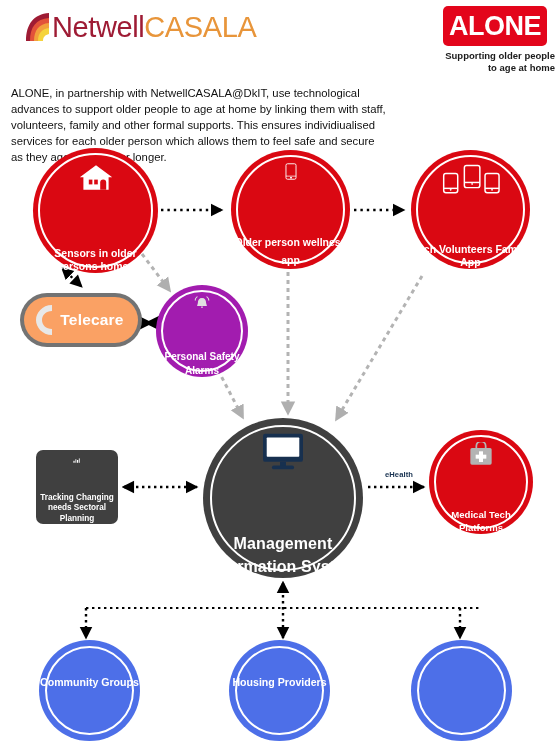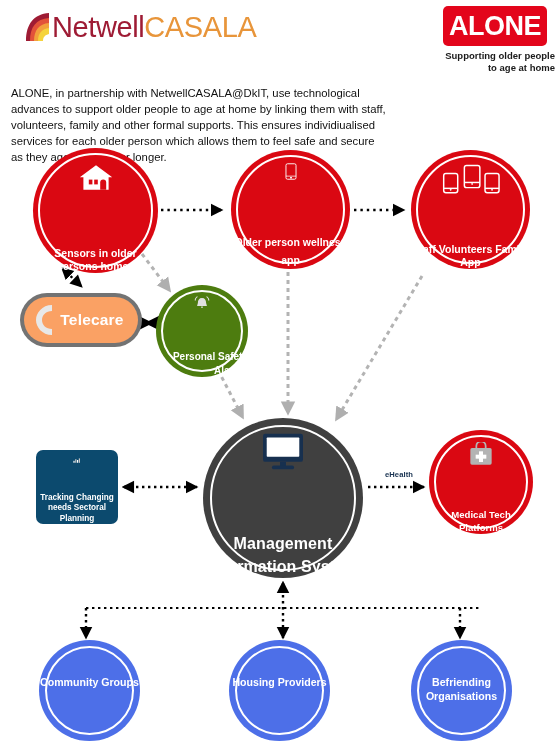--- a/index.html
+++ b/index.html
@@ -43,21 +43,21 @@
     display:flex;flex-direction:column;align-items:center;justify-content:flex-start;
     text-align:center;color:#ffffff;
   }
   .ring{
     position:absolute;border-radius:50%;border:2px solid #ffffff;
     left:5px;top:5px;right:5px;bottom:5px;pointer-events:none;
   }
   .ring-blue{border-width:2.5px;left:6px;top:6px;right:6px;bottom:6px;}
 
   .red{background:#DA0812;}
-  .orange{background:#4d7c0f;text-align:right;}
+  .orange{background:#a21caf;}
   .green{background:#404040;}
   .blue{background:#4D6FE8;}
 
   .lbl{position:relative;z-index:3;font-weight:bold;}
 
   
   .c-sensors{left:33px;top:148px;width:125px;height:125px;}
   .c-sensors .lbl{font-size:10.5px;line-height:13px;margin-top:56px;}
   .c-wellness{left:231px;top:150px;width:119px;height:119px;}
   .c-wellness .lbl{font-size:10.5px;line-height:18px;margin-top:53px;}
@@ -74,21 +74,21 @@
     background:#FAA164;
   }
   .pill-telecare .lbl{font-size:15.5px;color:#ffffff;font-weight:bold;letter-spacing:0.2px;}
 
   
   .c-alarms{left:156px;top:285px;width:92px;height:92px;}
   .c-alarms .lbl{font-size:10px;line-height:13.5px;margin-top:40px;}
 
   
   .box-tracking{
-    left:36px;top:450px;width:82px;height:74px;border-radius:7px;background:#0c4a6e;
+    left:36px;top:450px;width:82px;height:74px;border-radius:7px;background:#404040;
     display:flex;flex-direction:column;align-items:center;justify-content:flex-start;
     color:#fff;text-align:center;
   }
   .box-tracking .lbl{font-size:8.2px;line-height:10.4px;margin-top:30px;}
 
   
   .c-mis{left:203px;top:418px;width:160px;height:160px;}
   .c-mis .lbl{font-size:16px;line-height:23px;margin-top:62px;letter-spacing:0.1px;}
   .c-mis .ring{left:7px;top:7px;right:7px;bottom:7px;border-width:2.5px;}
 
@@ -217,21 +217,21 @@
       <line x1="3" y1="33" x2="22" y2="33"></line>
       <rect x="31" y="2" width="21" height="30" rx="3"></rect>
       <line x1="31" y1="25" x2="52" y2="25"></line>
       <rect x="59" y="13" width="19" height="26" rx="3"></rect>
       <line x1="59" y1="33" x2="78" y2="33"></line>
     </g>
     <path d="M11 35 l1.5 1.5 l1.5 -1.5 l-1.5 -1.5 Z" fill="#ffffff"></path>
     <path d="M40 27 l1.5 1.5 l1.5 -1.5 l-1.5 -1.5 Z" fill="#ffffff"></path>
     <path d="M67 35 l1.5 1.5 l1.5 -1.5 l-1.5 -1.5 Z" fill="#ffffff"></path>
   </svg>
-  <div class="lbl">Staff Volunteers Family App</div>
+  <div class="lbl">Tech Volunteers Family App</div>
 </div>
 
 <div class="node pill-telecare">
   <div class="pill-inner"></div>
   <svg style="position:absolute;left:14px;top:11px;z-index:3" width="26" height="32" viewBox="0 0 26 32">
     <path d="M18 1 C8 1 2 9 2 16 C2 23 8 31 18 31 L18 25 C12 25 8 21 8 16 C8 11 12 7 18 7 Z" fill="#E8E8E8"></path>
   </svg>
   <div class="lbl" style="margin-left:22px">Telecare</div>
 </div>
 
@@ -283,14 +283,13 @@
 <div class="node circle blue c-community">
   <div class="ring ring-blue"></div>
   <div class="lbl">Community Groups</div>
 </div>
 <div class="node circle blue c-housing">
   <div class="ring ring-blue"></div>
   <div class="lbl">Housing Providers</div>
 </div>
 <div class="node circle blue c-befriend">
   <div class="ring ring-blue"></div>
-  <div class="lbl">Befriending Organisations</div>
 </div>
 
 </body></html>

